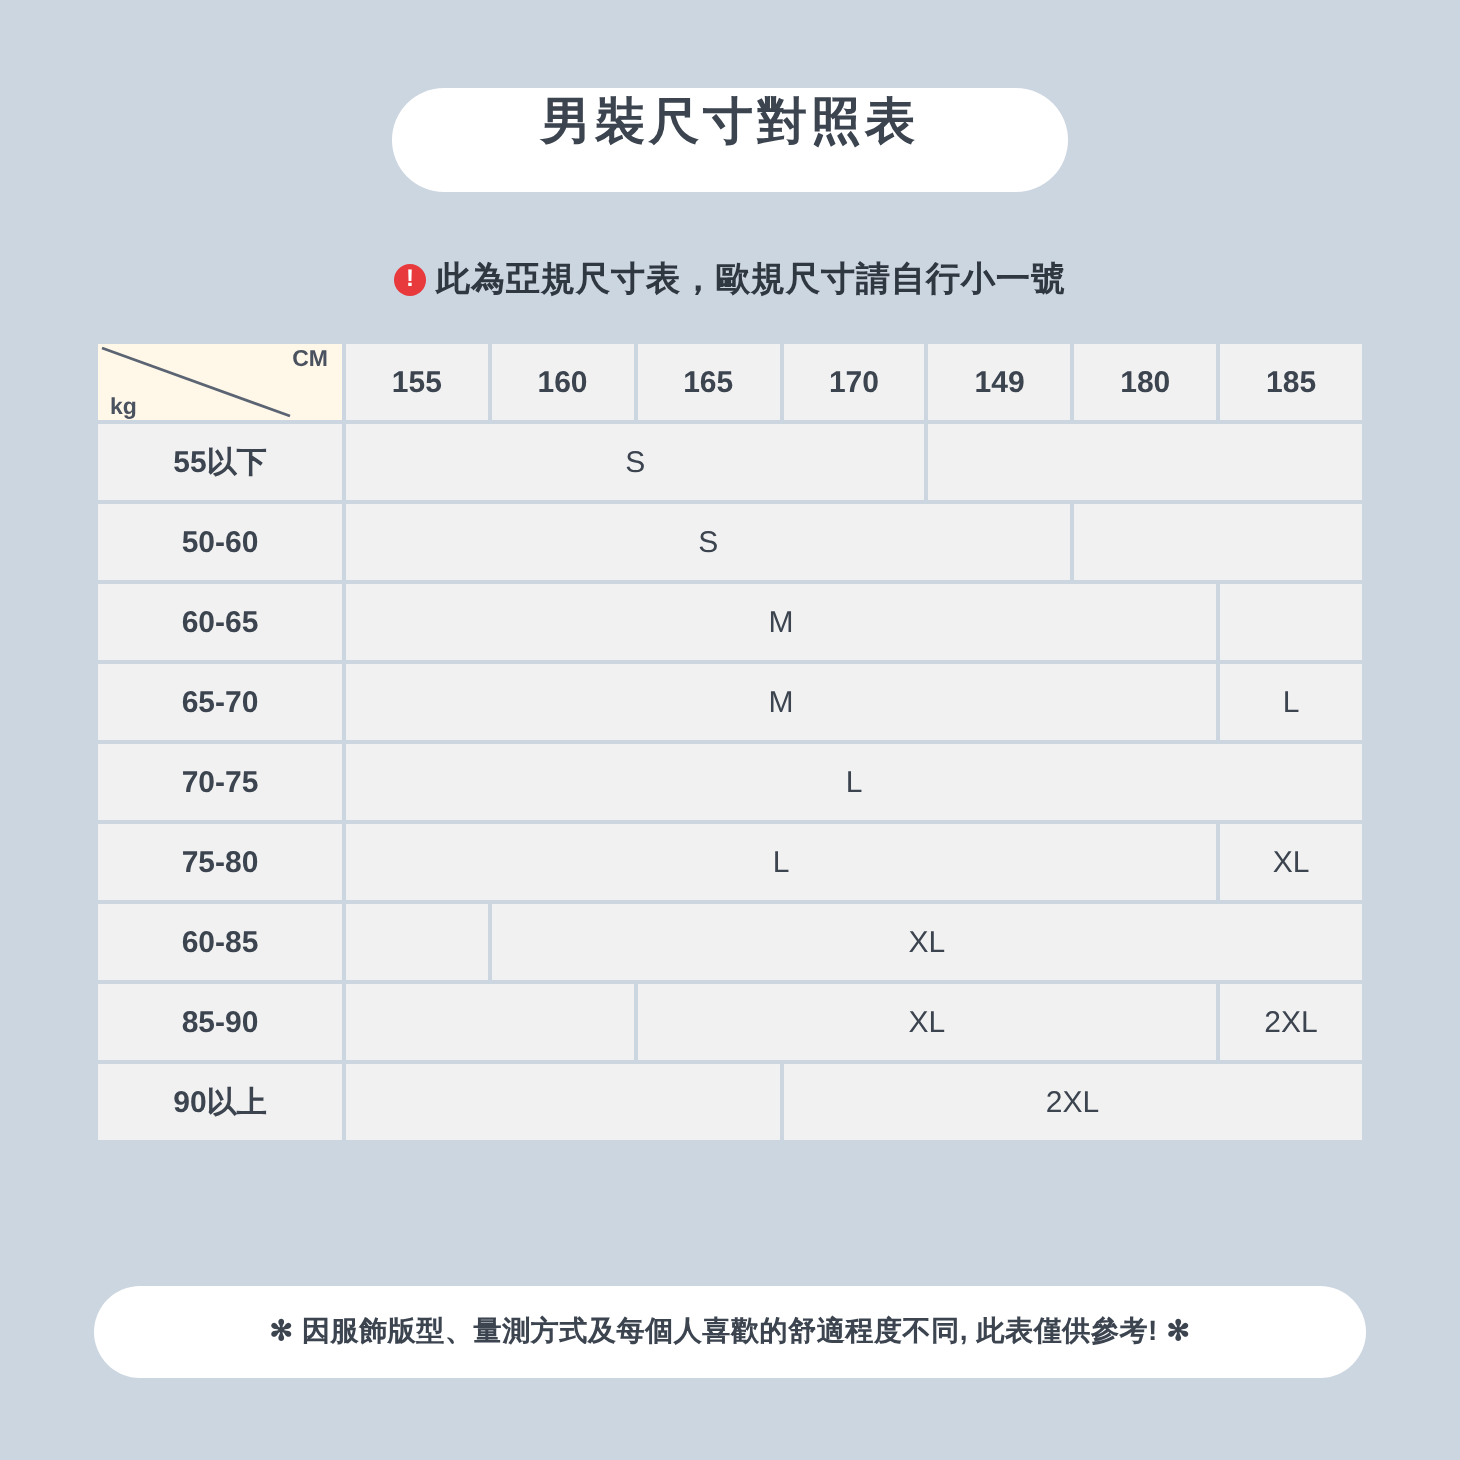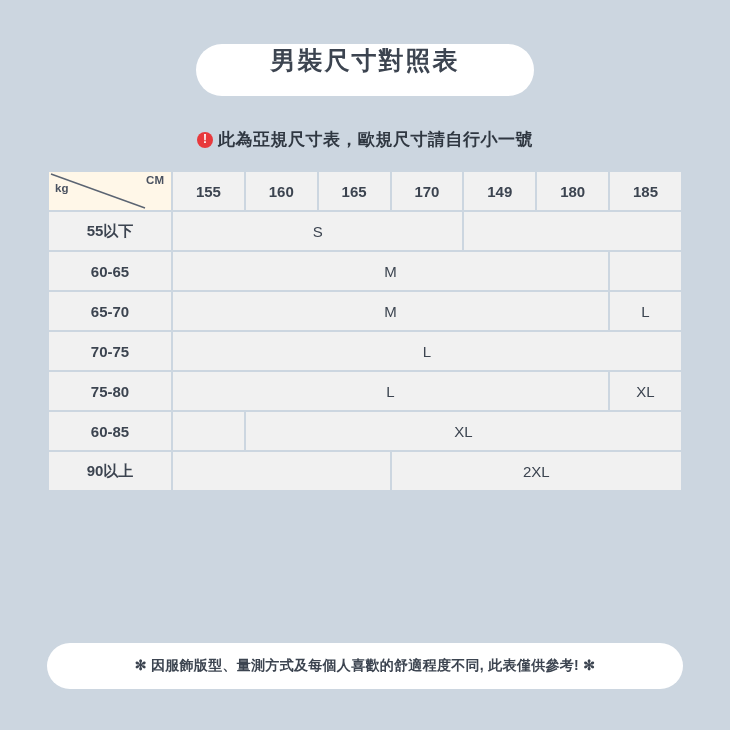--- a/index.html
+++ b/index.html
@@ -115,21 +115,21 @@
     position: absolute;
     right: 7px;
     top: 2px;
     font-size: 11.5px;
     font-weight: bold;
     color: #4a5260;
   }
   .corner-kg {
     position: absolute;
     left: 6px;
-    bottom: 16px;
+    bottom: 0;
     font-size: 11.5px;
     font-weight: bold;
     color: #4a5260;
   }
   td.head-cell {
     background: #ffe8c8;
     font-weight: bold;
     font-size: 16px;
     color: #3c4450;
   }
@@ -203,20 +203,25 @@
             <td class="head-cell">149</td>
             <td class="head-cell">180</td>
             <td class="head-cell">185</td>
           </tr>
           <tr>
             <td class="row-head">55以下</td>
             <td class="label-cell c-s" colspan="4">S</td>
             <td class="label-cell c-empty" colspan="3"></td>
           </tr>
           <tr>
+            <td class="row-head">50-60</td>
+            <td class="label-cell c-s" colspan="5">S</td>
+            <td class="label-cell c-empty" colspan="2"></td>
+          </tr>
+          <tr>
             <td class="row-head">60-65</td>
             <td class="label-cell c-m" colspan="6">M</td>
             <td class="label-cell c-empty" colspan="1"></td>
           </tr>
           <tr>
             <td class="row-head">65-70</td>
             <td class="label-cell c-m" colspan="6">M</td>
             <td class="label-cell c-l" colspan="1">L</td>
           </tr>
           <tr>
@@ -227,20 +232,26 @@
             <td class="row-head">75-80</td>
             <td class="label-cell c-l" colspan="6">L</td>
             <td class="label-cell c-xl" colspan="1">XL</td>
           </tr>
           <tr>
             <td class="row-head">60-85</td>
             <td class="label-cell c-empty" colspan="1"></td>
             <td class="label-cell c-xl" colspan="6">XL</td>
           </tr>
           <tr>
+            <td class="row-head">85-90</td>
+            <td class="label-cell c-empty" colspan="2"></td>
+            <td class="label-cell c-xl" colspan="4">XL</td>
+            <td class="label-cell c-2xl" colspan="1">2XL</td>
+          </tr>
+          <tr>
             <td class="row-head">90以上</td>
             <td class="label-cell c-empty" colspan="3"></td>
             <td class="label-cell c-2xl" colspan="4">2XL</td>
           </tr>
         </tbody>
     </table>
   </div>
 
   <div class="footer-pill">
     <div class="footer-text">✻ 因服飾版型、量測方式及每個人喜歡的舒適程度不同, 此表僅供參考! ✻</div>

